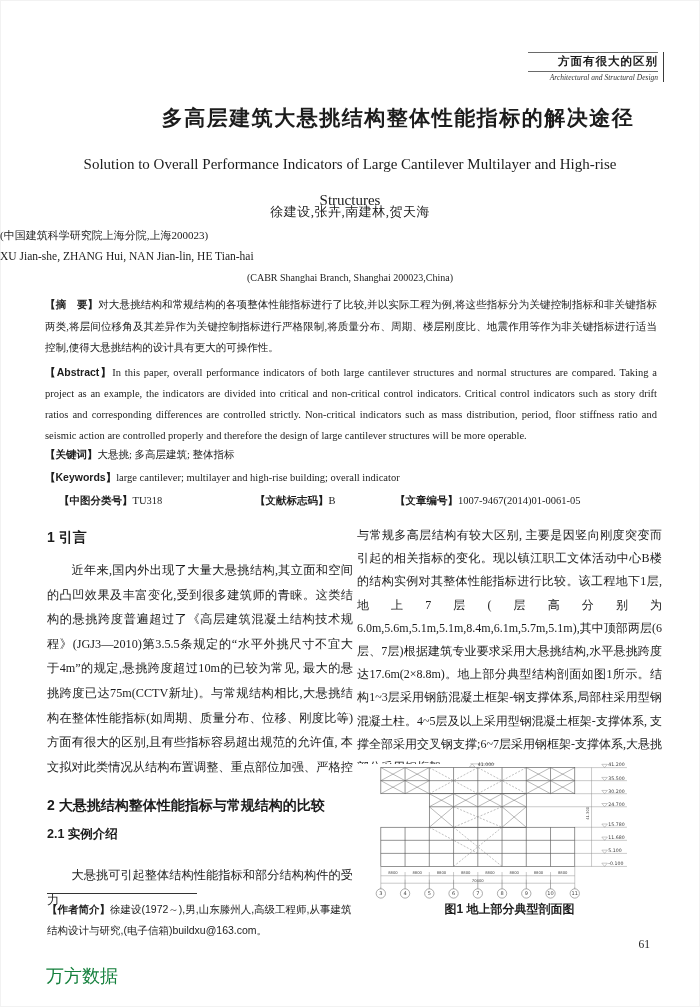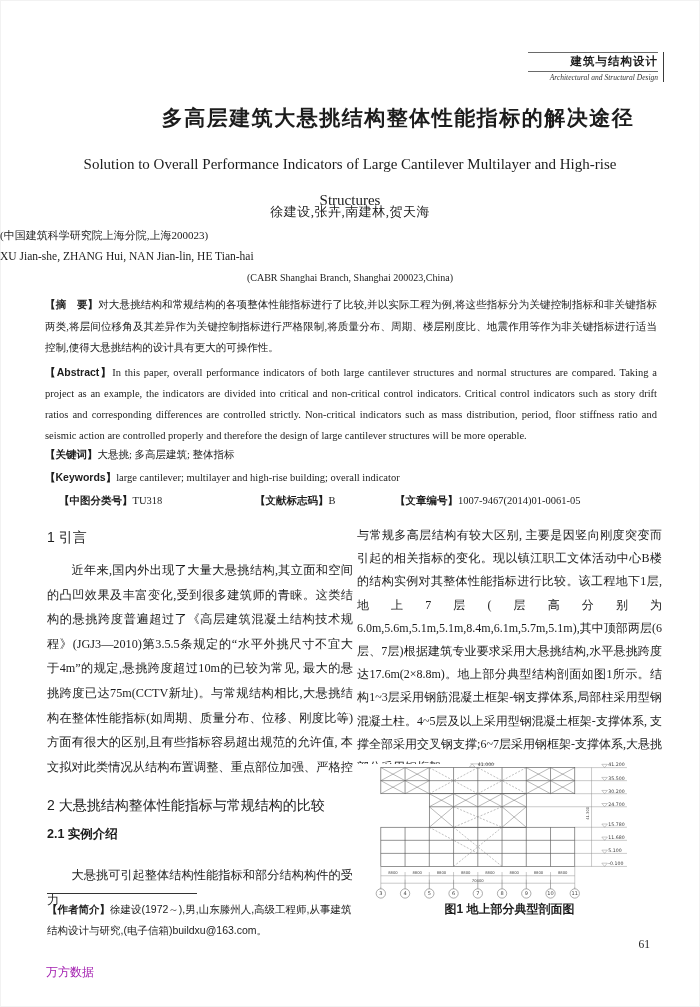--- a/index.html
+++ b/index.html
@@ -32,50 +32,50 @@
   .abs-en{top:362px;font-size:10.5px;line-height:21px;}
   .kw-cn{position:absolute;left:45px;top:448px;font-size:10.5px;}
   .kw-en{position:absolute;left:45px;top:471px;font-size:10.5px;}
   .clc-row{position:absolute;left:45px;top:494px;width:612px;display:flex;font-size:10.5px;padding-left:14px;box-sizing:border-box;}
   .clc-row .seg1{width:196px;}
   .clc-row .seg2{width:140px;}
   .lbl{font-family:"Liberation Sans","DejaVu Sans",sans-serif;font-weight:bold;}
   
   .col-left{position:absolute;left:47px;top:524px;width:306px;}
   .col-right{position:absolute;left:357px;top:524px;width:305px;}
-  h3.sec{font-family:"Liberation Sans","DejaVu Sans",sans-serif;font-weight:normal;
+  h3.sec{font-family:"Liberation Sans","DejaVu Sans",sans-serif;font-weight:bold;
     font-size:14px;margin:0 0 8px;line-height:26px;}
   h4.subsec{font-family:"Liberation Sans","DejaVu Sans",sans-serif;font-weight:bold;
     font-size:12.5px;margin:6px 0 20px;}
   .para{font-size:12.2px;line-height:24.6px;text-align:justify;margin:0;}
   .para.indent{text-indent:2em;}
   .para.tight{line-height:23.2px;max-height:240px;overflow:hidden;}
   .col-left .para{max-height:224px;overflow:hidden;}
   
   .footnote{position:absolute;left:47px;top:893px;width:312px;
     font-family:"Liberation Sans","DejaVu Sans",sans-serif;
     font-size:10.5px;line-height:21px;color:#222;}
   .footnote .rule{width:150px;border-top:1.2px solid #333;margin-bottom:5px;}
   
   .figure{position:absolute;left:357px;top:762px;width:305px;}
   .fig-caption{position:absolute;left:357px;top:901px;width:305px;text-align:center;
     font-family:"Liberation Sans","DejaVu Sans",sans-serif;font-weight:bold;font-size:12px;}
   svg text{font-family:"DejaVu Sans",sans-serif;fill:#3d3d3d;}
   
   .pageno{position:absolute;right:50px;top:938px;font-size:11.5px;}
   .watermark{position:absolute;left:46px;top:964px;
-    font-family:"Liberation Sans","DejaVu Sans",sans-serif;font-size:12px;color:#a21caf;}
+    font-family:"Liberation Sans","DejaVu Sans",sans-serif;font-size:18px;color:#15803d;}
 </style>
 </head>
 <body>
 
 <div class="page">
 
   <div class="badge">
-    <div class="cn">建筑与结构设计</div>
+    <div class="cn">方面有很大的区别</div>
     <div class="en">Architectural and Structural Design</div>
   </div>
 
   <div class="title-cn">多高层建筑大悬挑结构整体性能指标的解决途径</div>
   <div class="title-en">
     <span>Solution to Overall Performance Indicators of Large Cantilever Multilayer and High-rise</span><br>
     <span>Structures</span>
   </div>
   <div class="authors-cn">徐建设,张卉,南建林,贺天海</div>
   <div class="affil-cn">(中国建筑科学研究院上海分院,上海200023)</div>

